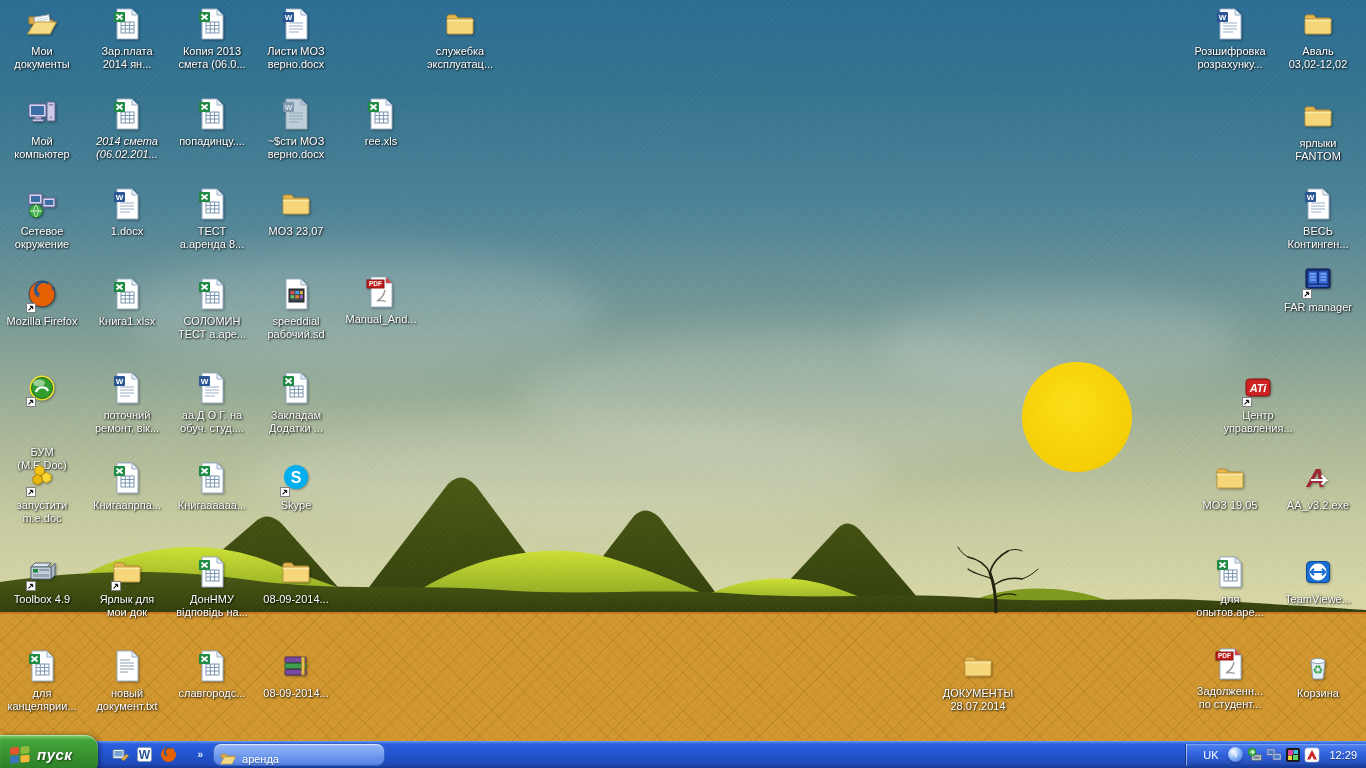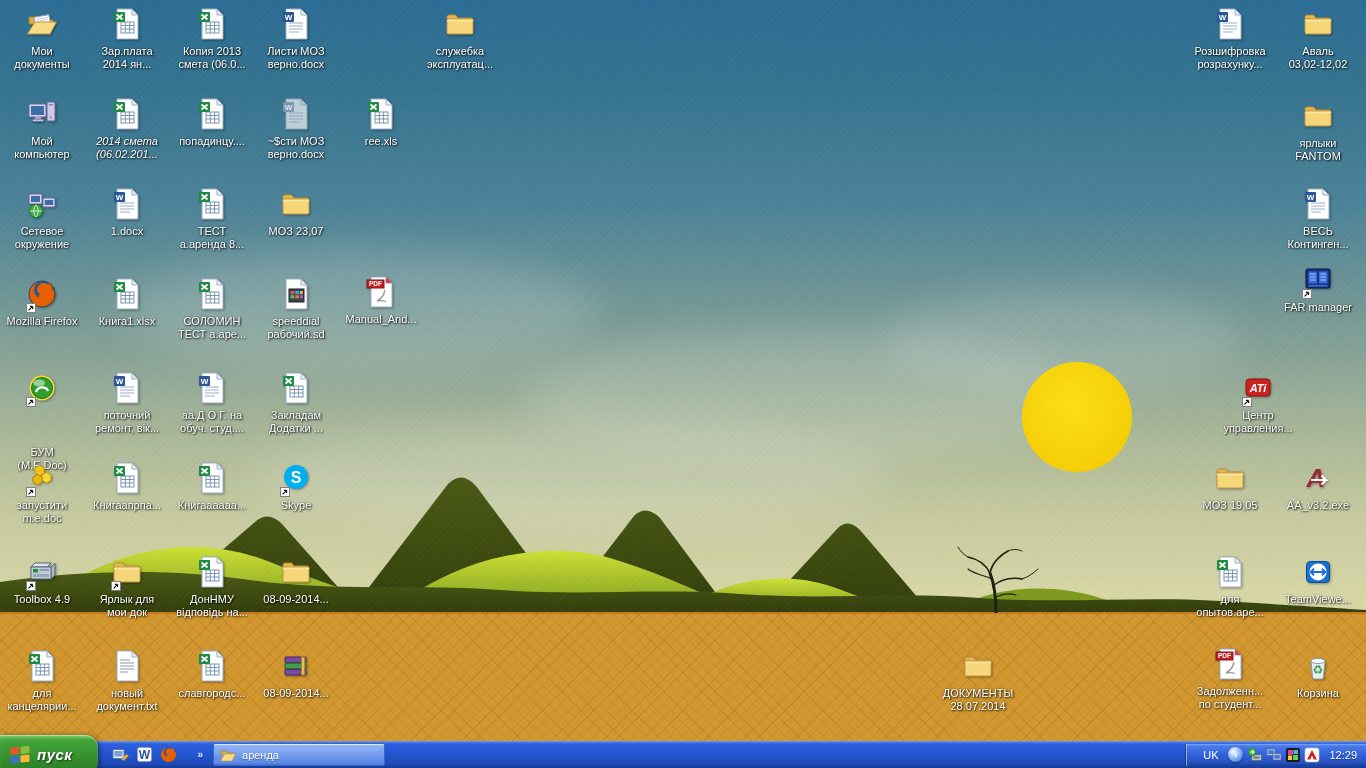--- a/index.html
+++ b/index.html
@@ -45,22 +45,22 @@
     border-radius:0 13px 13px 0;
     background:linear-gradient(#7ed072 0%, #43a33a 14%, #389230 50%, #2c8026 86%, #1d6418 100%);
     box-shadow:inset 0 1px 1px rgba(255,255,255,.45), 2px 0 5px rgba(0,0,0,.4);cursor:pointer;}
   .winlogo{width:22px;height:20px;display:block;}
   .start-text{font-size:15px;font-weight:bold;font-style:italic;color:#fff;letter-spacing:.5px;
     text-shadow:1px 1px 2px rgba(0,0,0,.6);}
   .quick-launch{display:flex;align-items:center;gap:7px;padding:0 4px 0 14px;}
   .ql-icon{width:17px;height:17px;display:block;cursor:pointer;}
   .ql-icon svg{width:17px;height:17px;display:block;}
   .ql-chevron{color:#e4edff;font-size:10px;font-weight:bold;padding:0 8px 0 16px;cursor:pointer;}
-  .task-btn{height:21px;width:158px;display:flex;align-items:center;gap:6px;padding:0 6px;margin-left:2px;
-    border:1px solid #3c66c4;border-radius:2px;cursor:pointer;
+  .task-btn{height:21px;width:158px;display:flex;align-items:flex-end;gap:6px;padding:0 6px;margin-left:2px;
+    border:1px solid #3c66c4;border-radius:8px;cursor:pointer;
     background:linear-gradient(#b8cff8 0%, #8db1f3 10%, #7aa2ef 45%, #6d97ec 58%, #5f8ae6 90%, #4a74d4 100%);
     box-shadow:inset 0 1px 0 rgba(255,255,255,.55);}
   .task-btn .t-ico{width:16px;height:14px;display:block;}
   .task-btn .t-label{color:#fff;font-size:11px;text-shadow:0 1px 1px rgba(0,0,0,.35);}
   .tray{margin-left:auto;height:22px;display:flex;align-items:center;gap:4px;padding:0 9px 0 10px;
     border-left:1px solid rgba(255,255,255,.5);box-shadow:-1px 0 0 rgba(0,0,0,.3);
     background:linear-gradient(#82acf6 0%, #4a7cec 8%, #3263de 46%, #2750bd 86%, #1b3f98 100%);}
   .lang{color:#fff;font-size:11px;padding:1px 6px;cursor:pointer;}
   .tray-chevron{width:15px;height:15px;border-radius:50%;flex:0 0 auto;cursor:pointer;
     background:radial-gradient(circle at 35% 30%, #fff, #9cc0f8 40%, #4d86e8 78%, #2f62c8);

